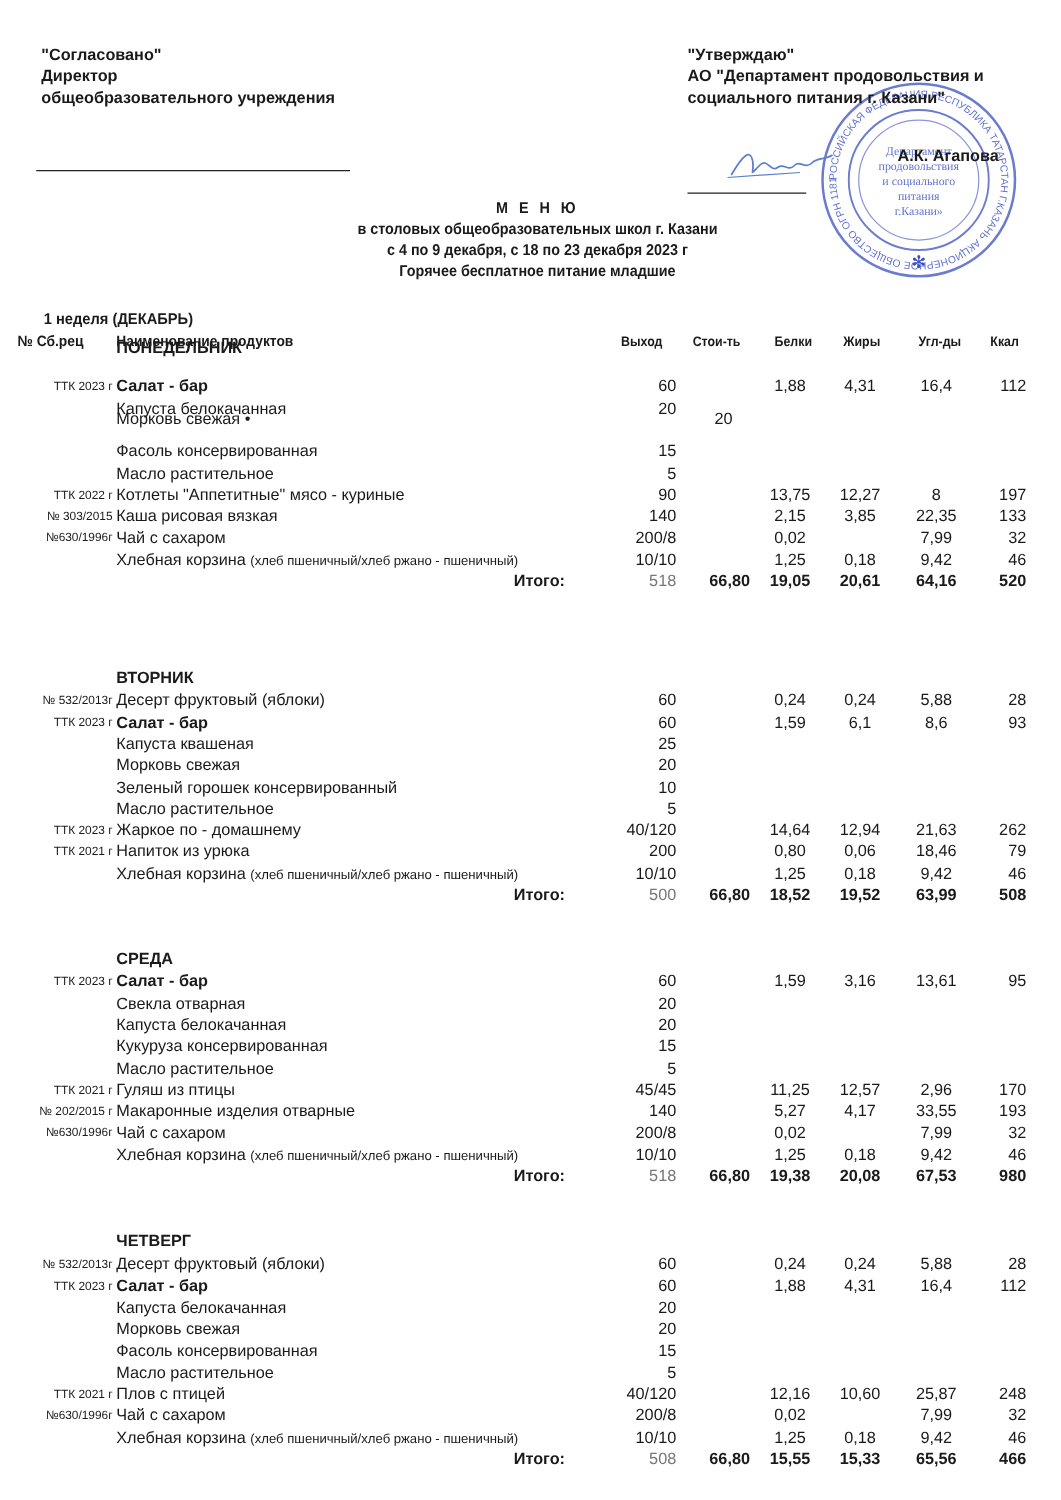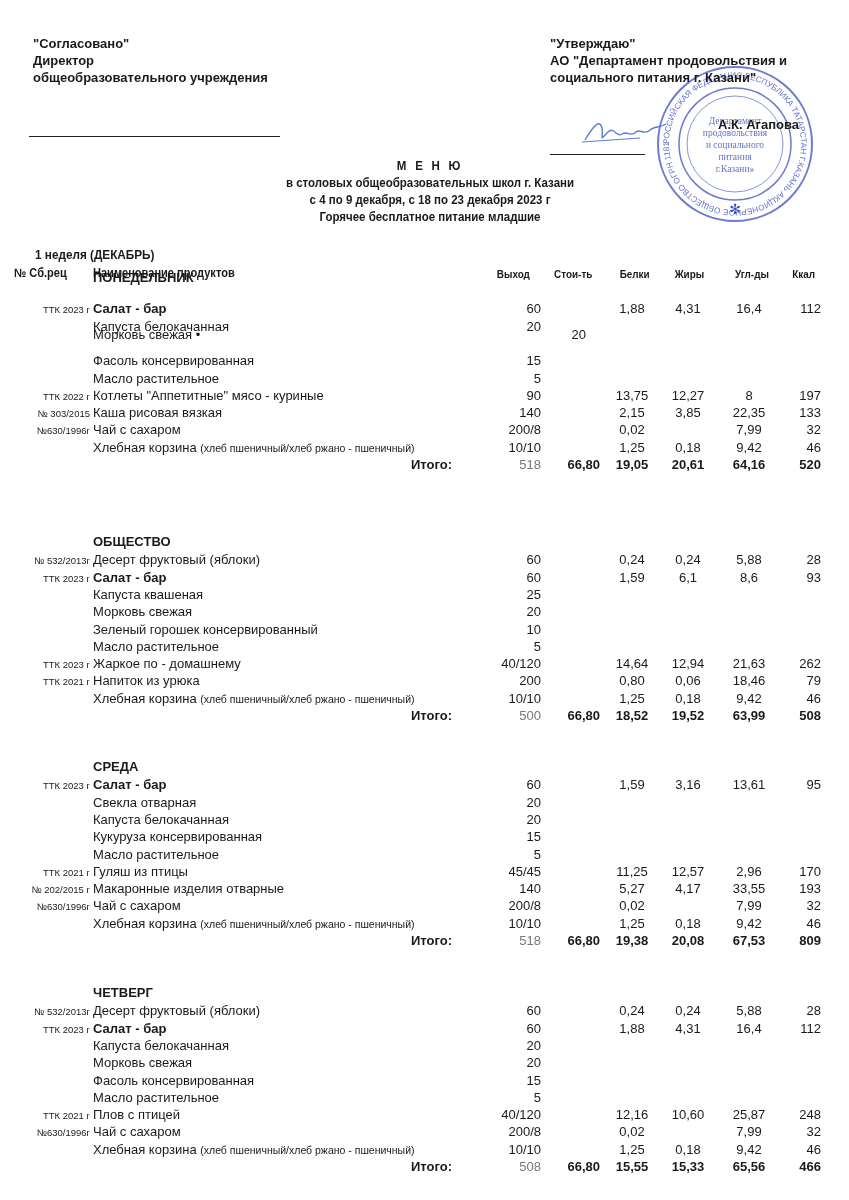--- a/index.html
+++ b/index.html
@@ -183,21 +183,21 @@
     </div>
     <div class="row total" style="top: 456px;">
       <span class="label">Итого:</span>
       <span class="num c-out">518</span>
       <span class="num c-cost">66,80</span>
       <span class="num c-prot">19,05</span>
       <span class="num c-fat">20,61</span>
       <span class="num c-carb">64,16</span>
       <span class="num c-kcal">520</span>
     </div>
-    <div class="day-title" style="top: 534px;">ОБЩЕСТВО</div>
+    <div class="day-title" style="top: 534px;">ВТОРНИК</div>
     <div class="row" style="top: 551.3px;">
       <span class="code">№ 532/2013г</span>
       <span class="name"><span>Десерт фруктовый (яблоки)</span></span>
       <span class="num c-out">60</span>
       <span class="num c-prot">0,24</span>
       <span class="num c-fat">0,24</span>
       <span class="num c-carb">5,88</span>
       <span class="num c-kcal">28</span>
     </div>
     <div class="row" style="top: 568.6px;">
@@ -363,21 +363,21 @@
       <span class="num c-carb">9,42</span>
       <span class="num c-kcal">46</span>
     </div>
     <div class="row total" style="top: 932px;">
       <span class="label">Итого:</span>
       <span class="num c-out">518</span>
       <span class="num c-cost">66,80</span>
       <span class="num c-prot">19,38</span>
       <span class="num c-fat">20,08</span>
       <span class="num c-carb">67,53</span>
-      <span class="num c-kcal">809</span>
+      <span class="num c-kcal">980</span>
     </div>
     <div class="day-title" style="top: 985px;">ЧЕТВЕРГ</div>
     <div class="row" style="top: 1002.3px;">
       <span class="code">№ 532/2013г</span>
       <span class="name"><span>Десерт фруктовый (яблоки)</span></span>
       <span class="num c-out">60</span>
       <span class="num c-prot">0,24</span>
       <span class="num c-fat">0,24</span>
       <span class="num c-carb">5,88</span>
       <span class="num c-kcal">28</span>

